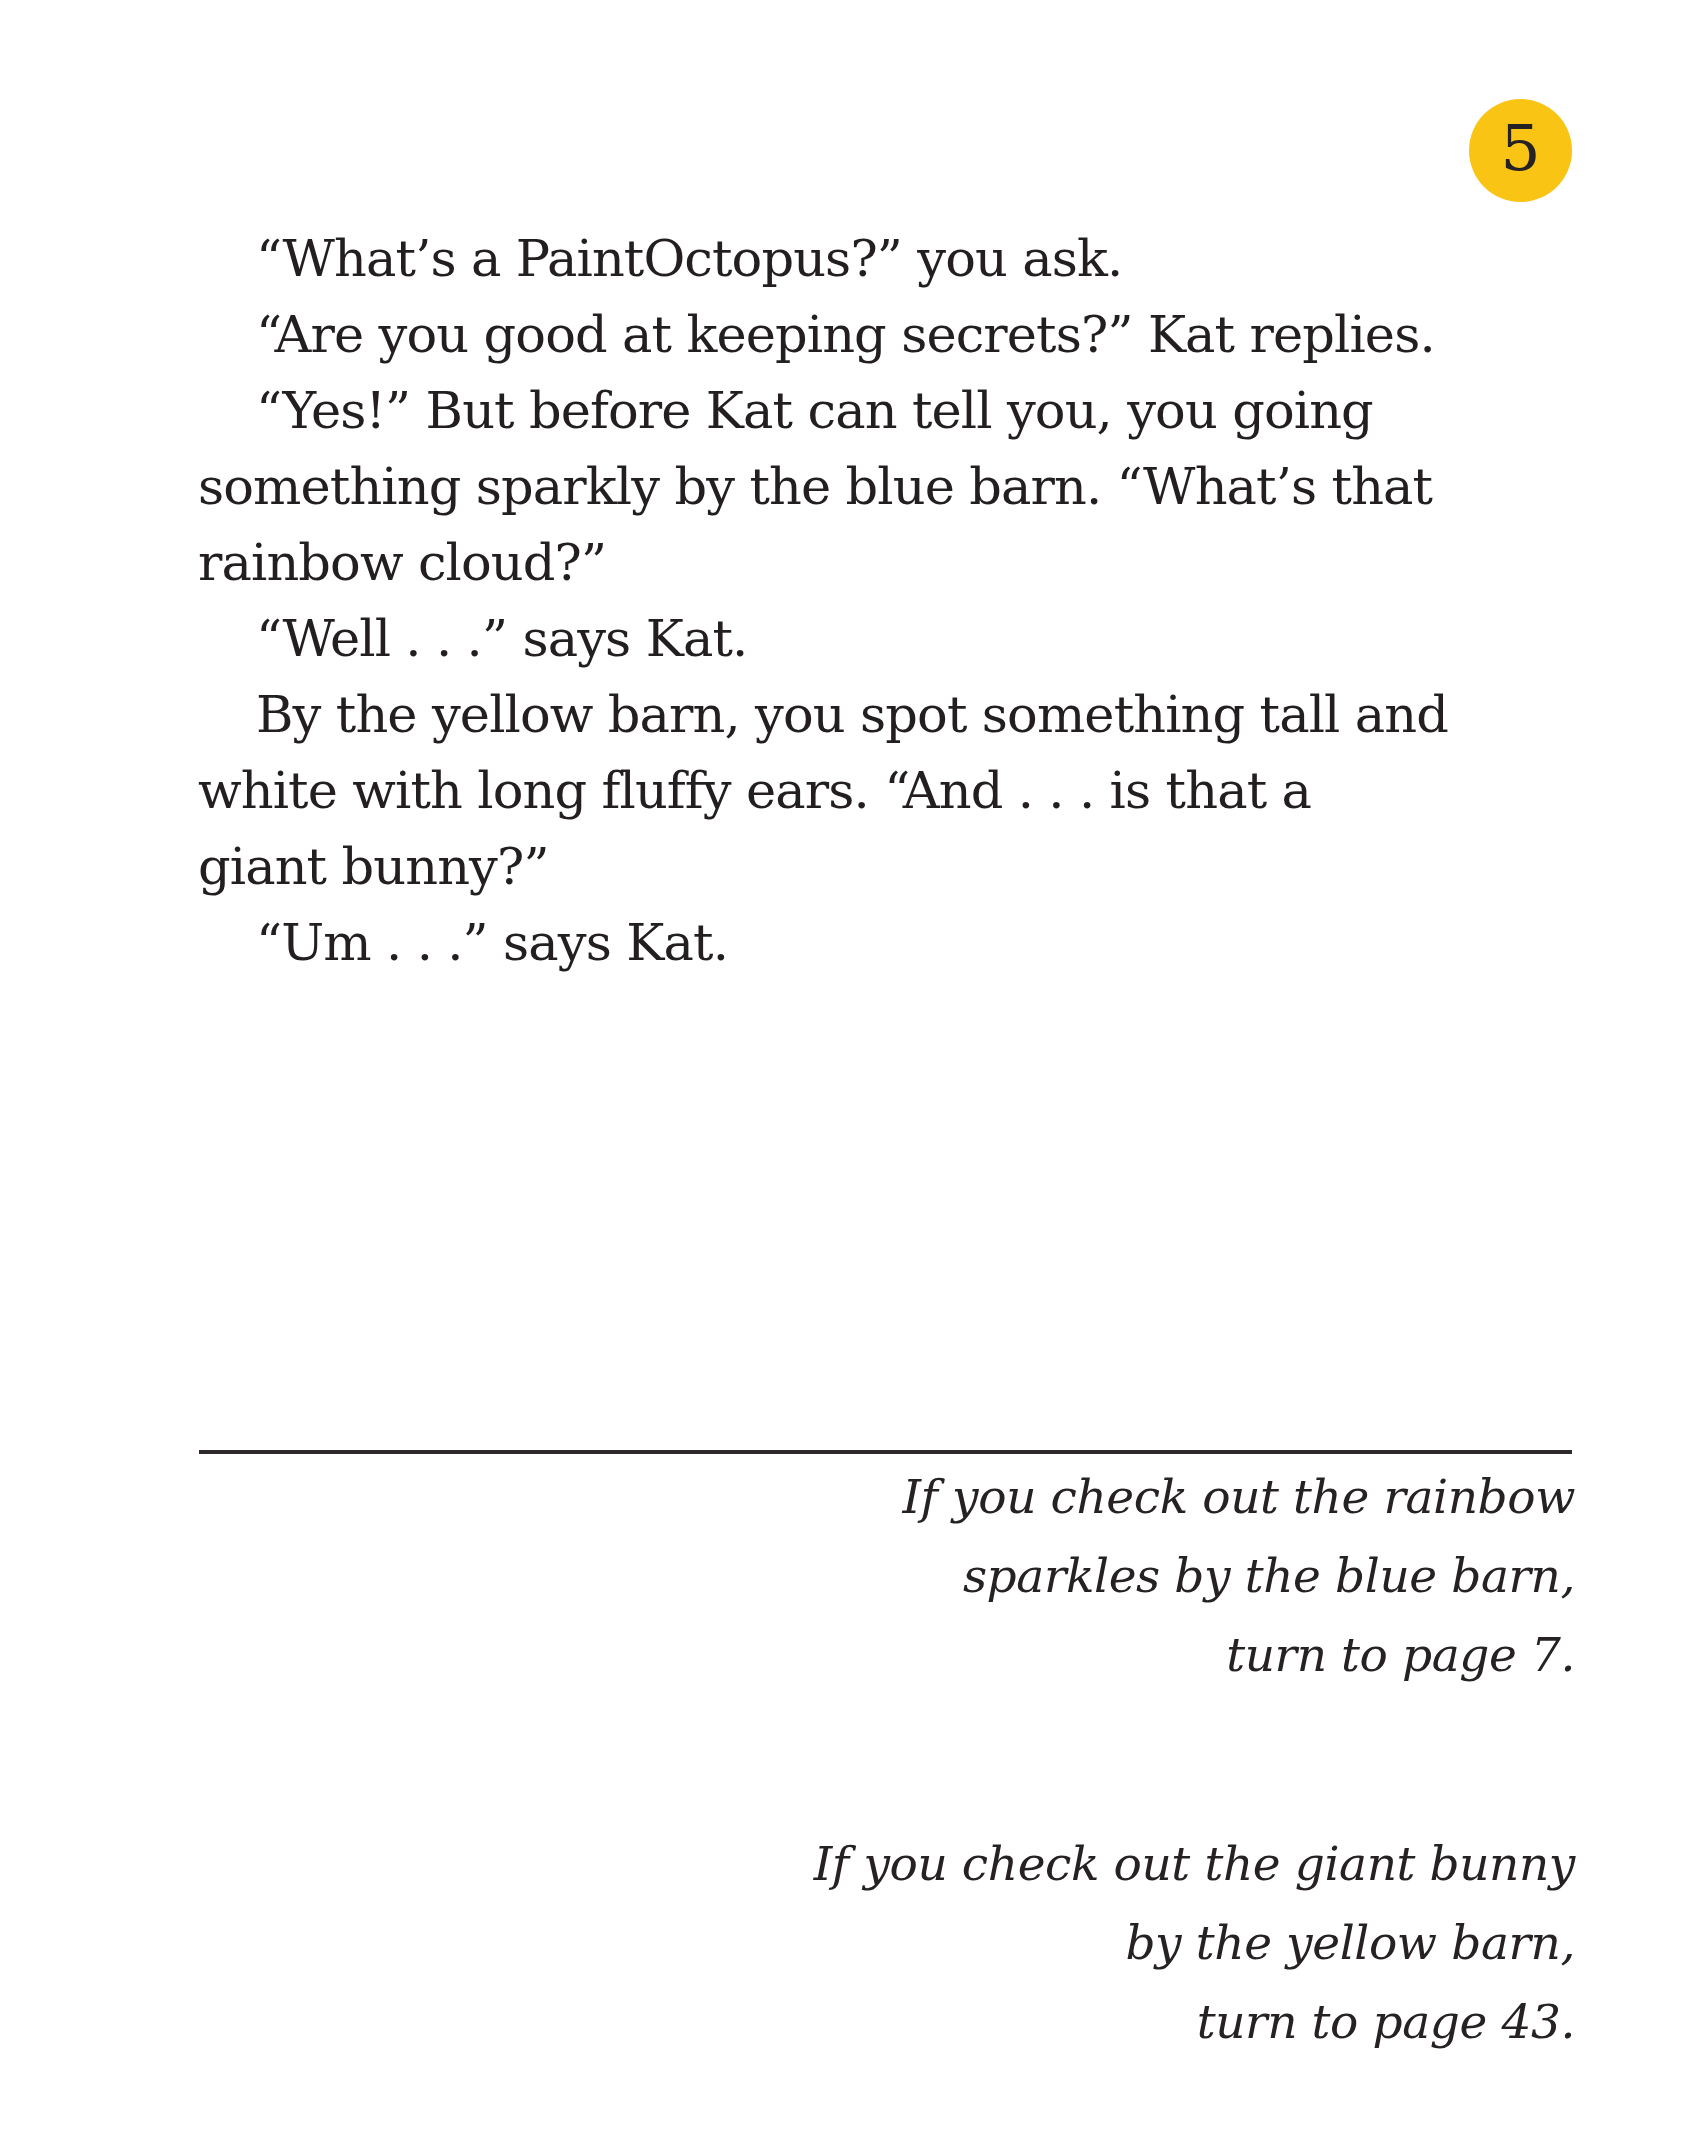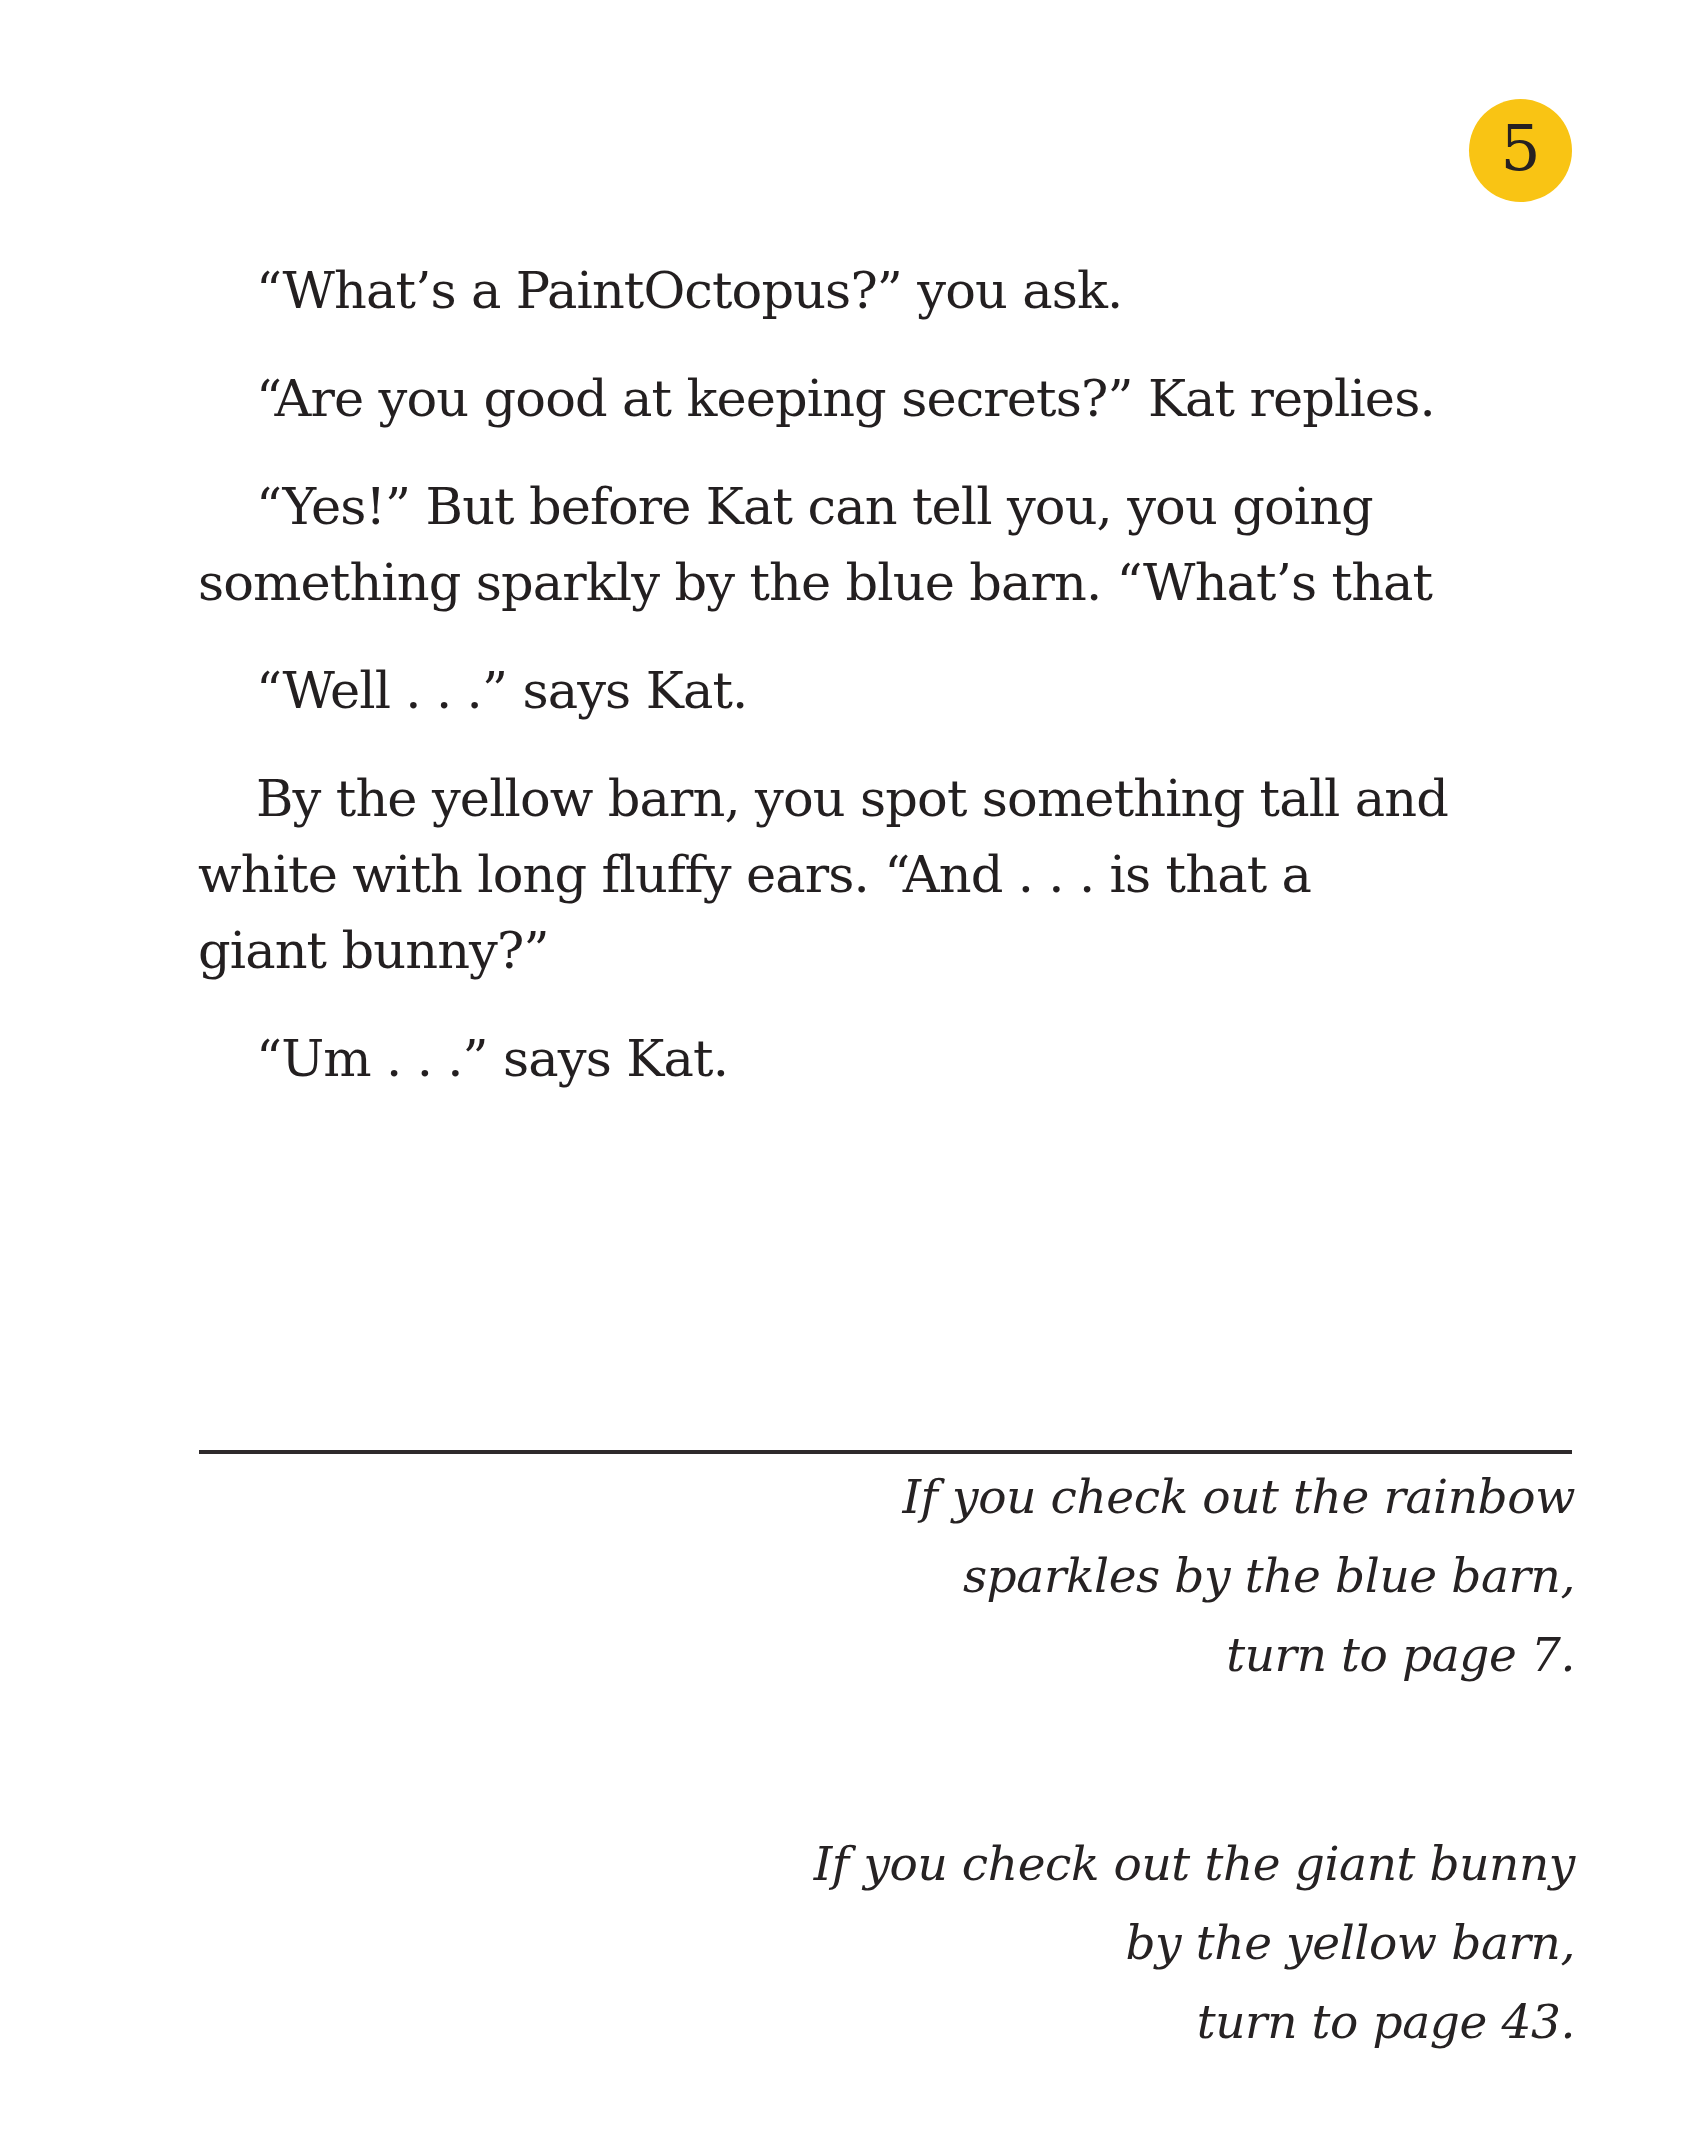--- a/index.html
+++ b/index.html
@@ -42,21 +42,21 @@
     position: absolute;
     left: 198px;
     top: 221px;
     width: 1397px;
     font-size: 51px;
     line-height: 76px;
     letter-spacing: -0.9px;
     white-space: nowrap;
   }
   .story .line { height: 76px; }
-  .story .indent { padding-left: 58px; margin-top: 32px; }
+  .story .indent { padding-left: 58px; }
 
   
   .divider {
     position: absolute;
     left: 199px;
     top: 1450px;
     width: 1373px;
     height: 3.5px;
     background: #2e2a2b;
   }
@@ -83,20 +83,21 @@
 
   <div class="badge">
     <span>5</span>
   </div>
 
   <div class="story">
     <div class="line indent">“What’s a PaintOctopus?” you ask.</div>
     <div class="line indent">“Are you good at keeping secrets?” Kat replies.</div>
     <div class="line indent">“Yes!” But before Kat can tell you, you going</div>
     <div class="line">something sparkly by the blue barn. “What’s that</div>
+    <div class="line">rainbow cloud?”</div>
     <div class="line indent">“Well . . .” says Kat.</div>
     <div class="line indent">By the yellow barn, you spot something tall and</div>
     <div class="line">white with long fluffy ears. “And . . . is that a</div>
     <div class="line">giant bunny?”</div>
     <div class="line indent">“Um . . .” says Kat.</div>
   </div>
 
   <div class="divider"></div>
 
   <div class="choice choice-1">

